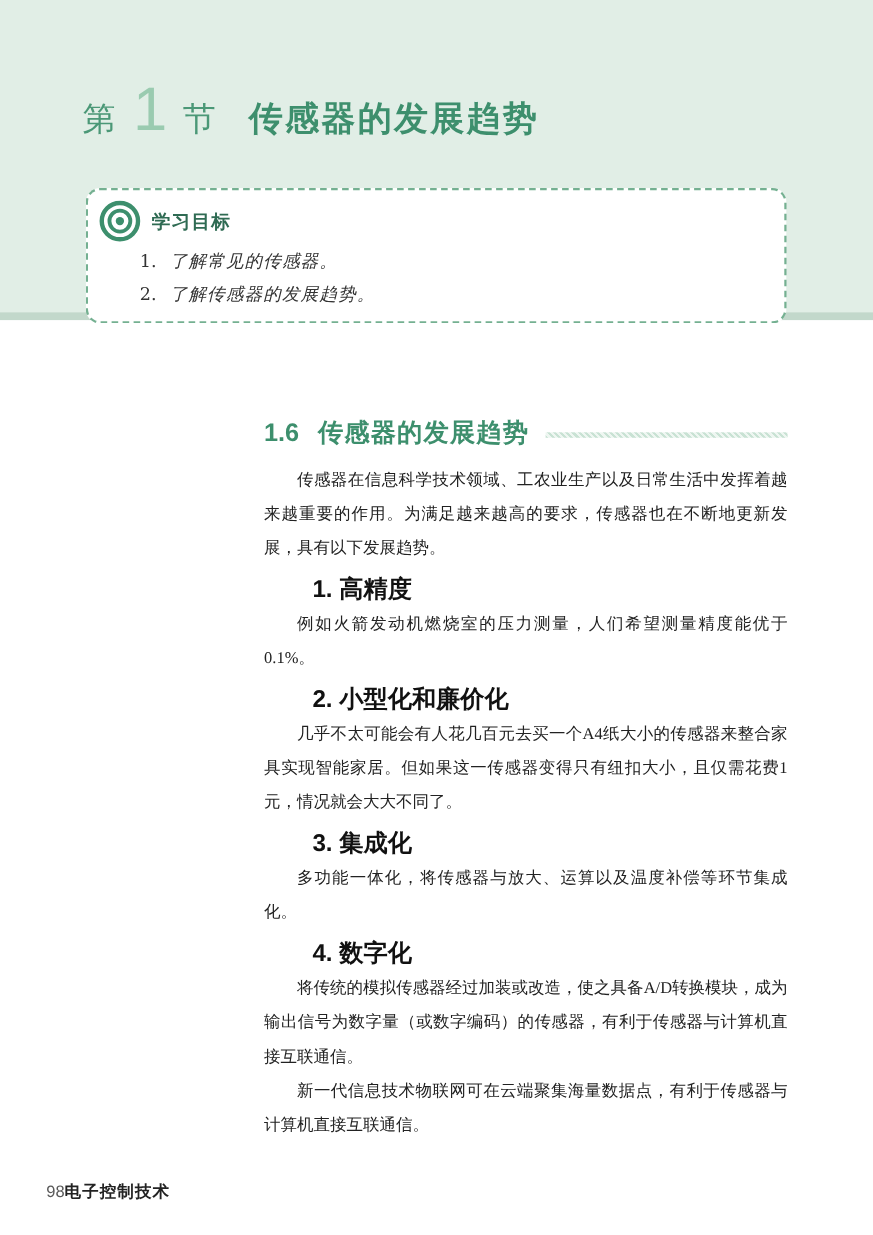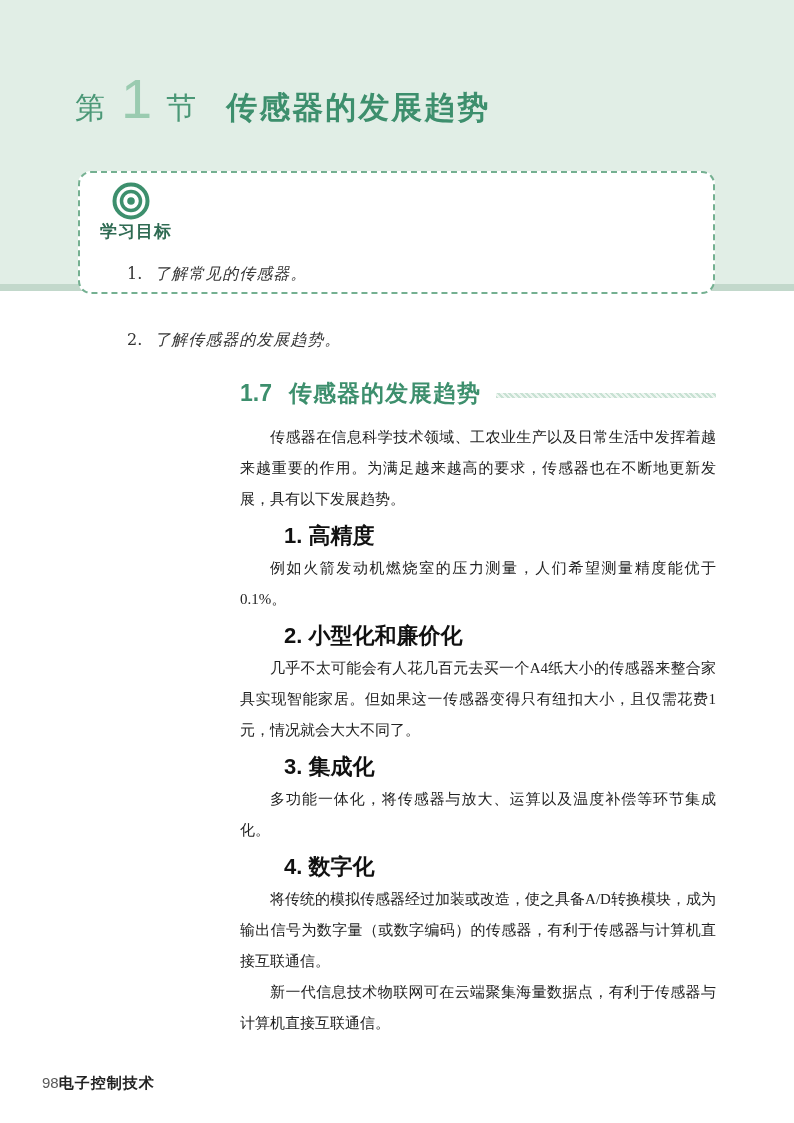--- a/index.html
+++ b/index.html
@@ -41,30 +41,30 @@
   }
 
   
   .objectives {
     position: absolute; left: 78px; top: 171px;
     width: 637px; height: 123px;
     background: #ffffff;
     border: 2px dashed #74b091;
     border-radius: 13px;
   }
-  .obj-header { position: absolute; left: 10px; top: 9px; display: flex; align-items: center; flex-direction: column; }
+  .obj-header { position: absolute; left: 10px; top: 9px; display: flex; align-items: center; }
   .target-icon { width: 38px; height: 38px; display: block; }
   .obj-heading {
     margin-left: 10px; font-size: 17px; font-weight: 700; color: #2f6b53;
     letter-spacing: 1px;
   }
   .obj-list { position: absolute; left: 47px; top: 50px; }
   .obj-item {
     font-family: "DejaVu Serif", "Liberation Serif", serif;
-    font-size: 16px; color: #333333; line-height: 30px; margin-top: 36px;
+    font-size: 16px; color: #333333; line-height: 30px;
   }
   .obj-item .num { font-style: normal; margin-right: 12px; }
   .obj-item .txt { font-style: italic; letter-spacing: 1px; }
 
   
   .content {
     position: absolute; left: 240px; top: 378px; width: 476px;
   }
   .section-heading {
     display: flex; align-items: center; margin-bottom: 13px;
@@ -125,21 +125,21 @@
         <span class="num">1.</span><span class="txt">了解常见的传感器。</span>
       </div>
       <div class="obj-item">
         <span class="num">2.</span><span class="txt">了解传感器的发展趋势。</span>
       </div>
     </div>
   </div>
 
   <div class="content">
     <div class="section-heading">
-      <span class="sec-num">1.7</span>
+      <span class="sec-num">1.6</span>
       <span class="sec-title">传感器的发展趋势</span>
       <span class="sec-line"></span>
     </div>
 
     <p class="body-para">传感器在信息科学技术领域、工农业生产以及日常生活中发挥着越来越重要的作用。为满足越来越高的要求，传感器也在不断地更新发展，具有以下发展趋势。</p>
 
     <h3 class="trend-heading">1. 高精度</h3>
     <p class="body-para">例如火箭发动机燃烧室的压力测量，人们希望测量精度能优于0.1%。</p>
 
     <h3 class="trend-heading">2. 小型化和廉价化</h3>

